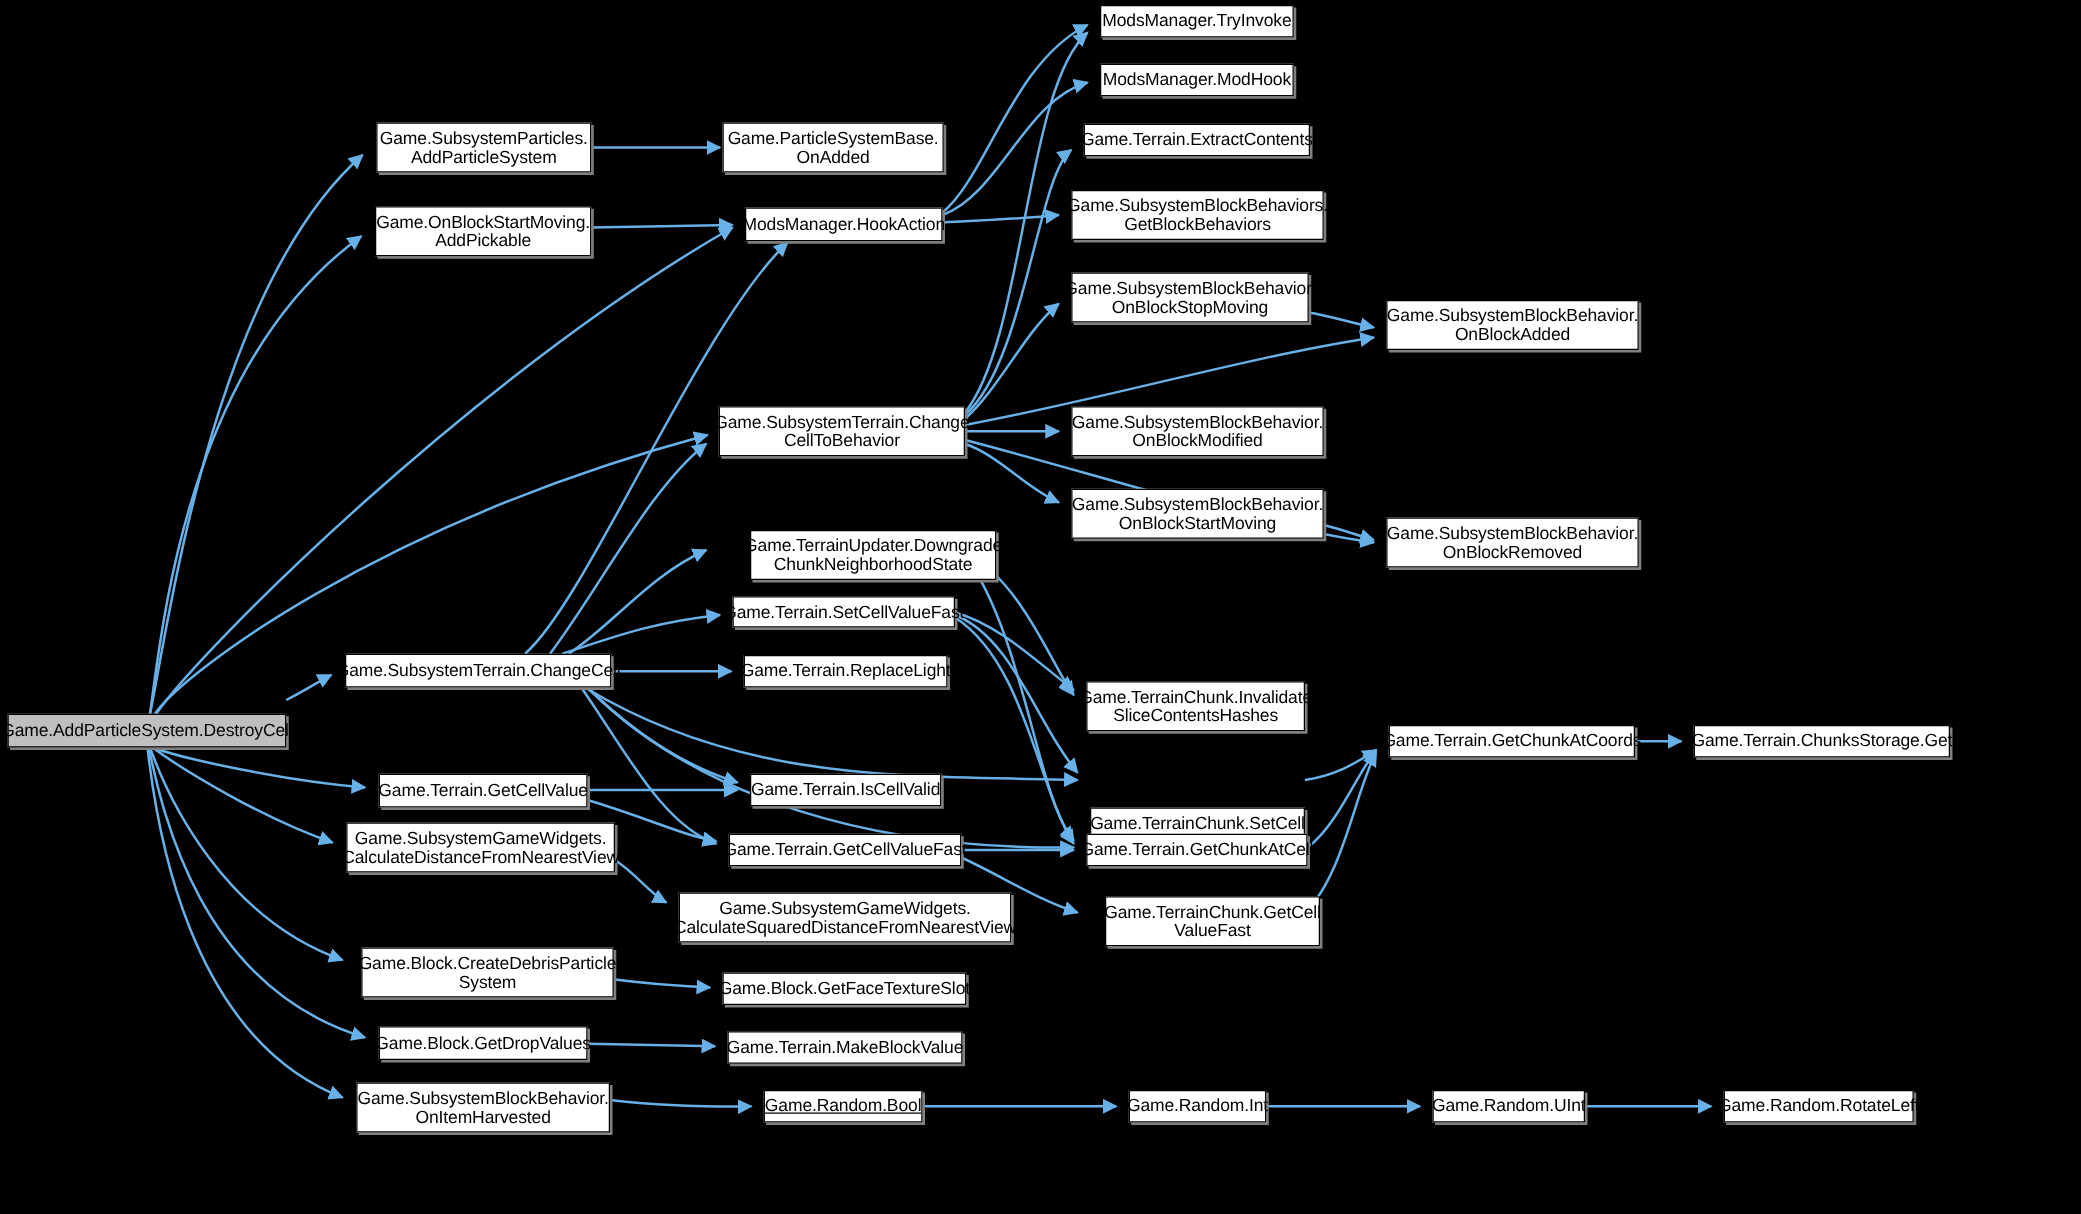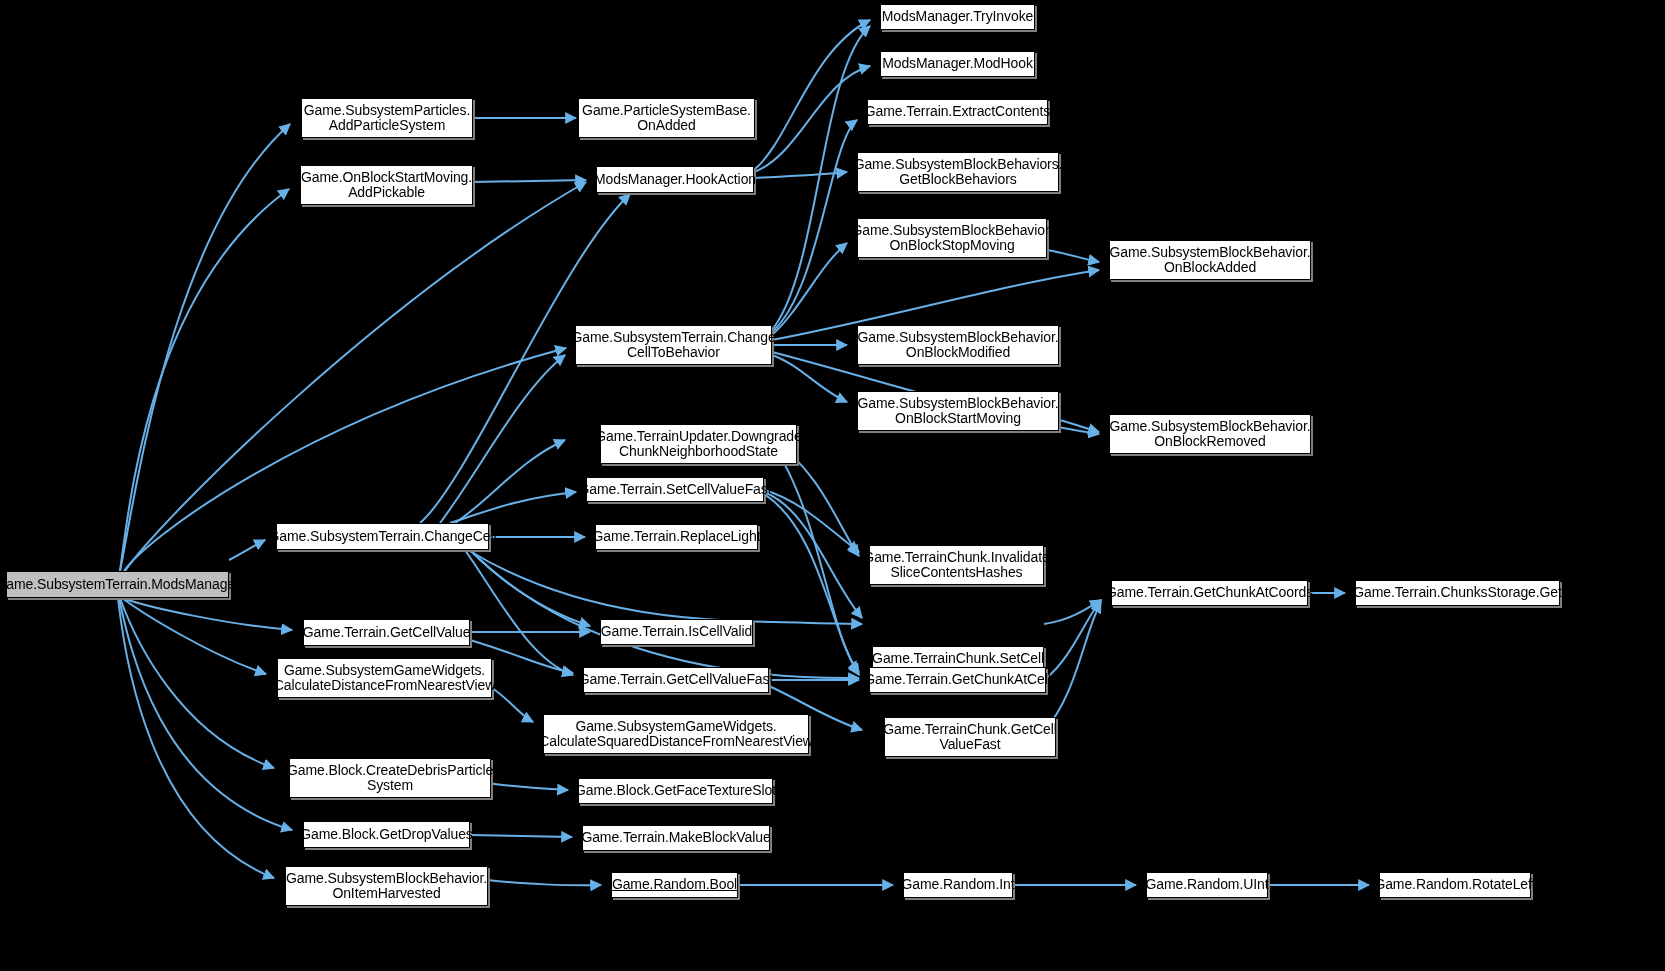--- a/index.html
+++ b/index.html
@@ -105,21 +105,21 @@
         <path d="M1044,624 C1070,620 1085,610 1101,600" fill="none" stroke="#68b0e8" stroke-width="2" marker-end="url(#arrow)"></path>
         <path d="M1046,678 C1070,660 1085,620 1101,600" fill="none" stroke="#68b0e8" stroke-width="2" marker-end="url(#arrow)"></path>
         <path d="M1044,730 C1075,700 1085,630 1101,602" fill="none" stroke="#68b0e8" stroke-width="2" marker-end="url(#arrow)"></path>
         <path d="M1308,593 L1345,593" fill="none" stroke="#68b0e8" stroke-width="2" marker-end="url(#arrow)"></path>
         <path d="M738,885 L893,885" fill="none" stroke="#68b0e8" stroke-width="2" marker-end="url(#arrow)"></path>
         <path d="M1013,885 L1136,885" fill="none" stroke="#68b0e8" stroke-width="2" marker-end="url(#arrow)"></path>
         <path d="M1268,885 L1369,885" fill="none" stroke="#68b0e8" stroke-width="2" marker-end="url(#arrow)"></path>
       </g>
   </svg>
   <div id="node-layer">
-      <div class="node root" style="left: 6px; top: 571px; width: 223px; height: 27px; background: rgb(191, 191, 191);">Game.SubsystemTerrain.ModsManager</div>
+      <div class="node root" style="left: 6px; top: 571px; width: 223px; height: 27px; background: rgb(191, 191, 191);">Game.AddParticleSystem.DestroyCell</div>
       <div class="node" style="left: 301px; top: 98px; width: 172px; height: 40px;">Game.SubsystemParticles.
 AddParticleSystem</div>
       <div class="node" style="left: 300px; top: 165px; width: 173px; height: 40px;">Game.OnBlockStartMoving.
 AddPickable</div>
       <div class="node" style="left: 276px; top: 523px; width: 213px; height: 27px;">Game.SubsystemTerrain.ChangeCell</div>
       <div class="node" style="left: 303px; top: 619px; width: 167px; height: 27px;">Game.Terrain.GetCellValue</div>
       <div class="node" style="left: 277px; top: 658px; width: 215px; height: 40px;">Game.SubsystemGameWidgets.
 CalculateDistanceFromNearestView</div>
       <div class="node" style="left: 289px; top: 758px; width: 202px; height: 40px;">Game.Block.CreateDebrisParticle
 System</div>

